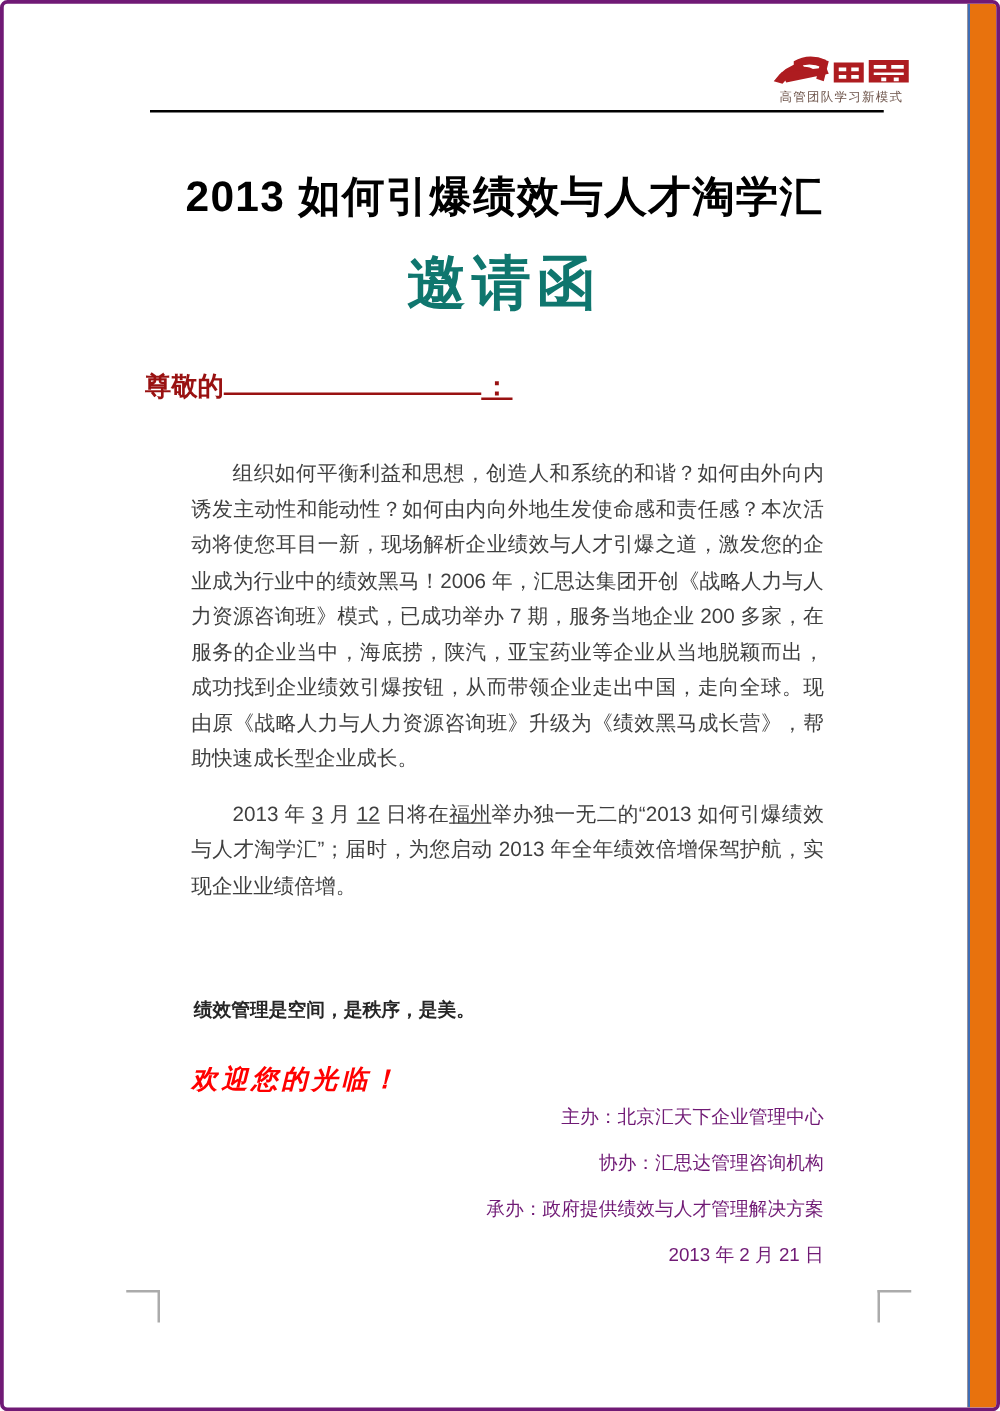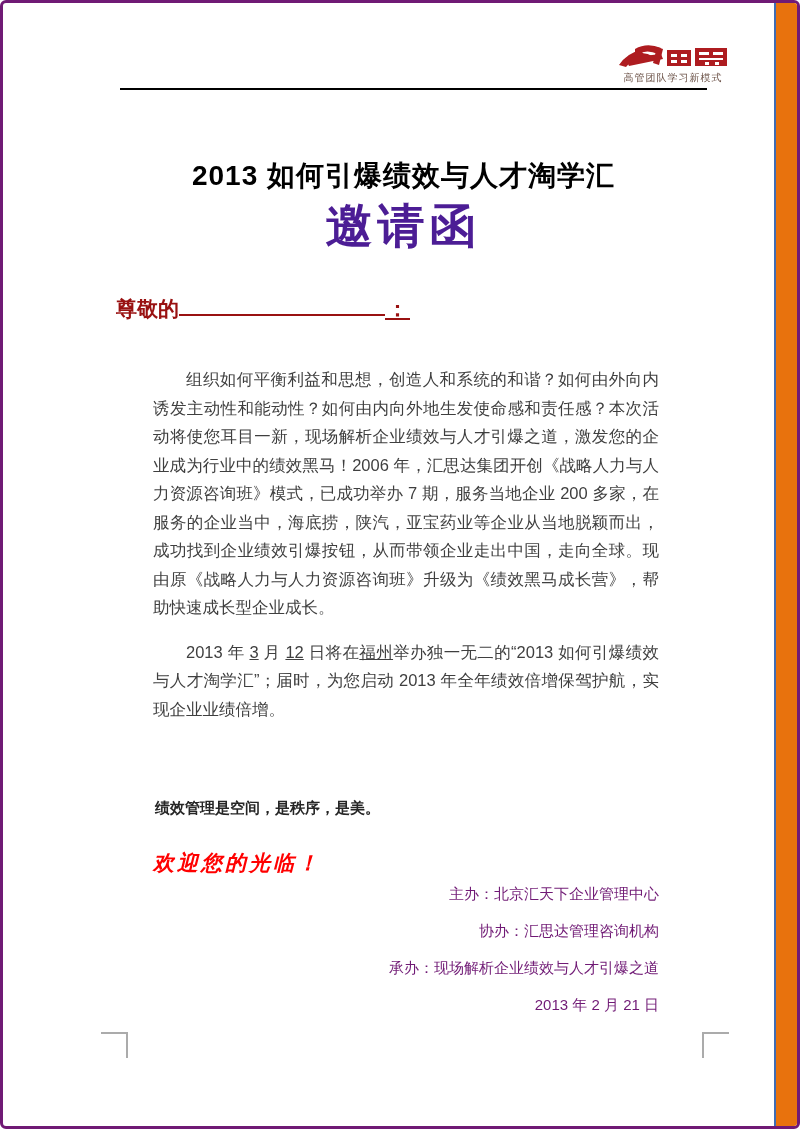--- a/index.html
+++ b/index.html
@@ -18,22 +18,22 @@
   .logo { position:absolute; top:40px; left:606px; width:128px; }
   .logo svg { display:block; margin:0 auto; }
   .logo-caption {
     margin-top:2px; text-align:center; font-size:10px; letter-spacing:1px;
     color:#6E554B; white-space:nowrap;
   }
   .header-rule { position:absolute; top:85px; left:117px; width:587px; border-top:2px solid #000; }
 
   
   .doc-title {
-    position:absolute; top:154px; left:113px; width:575px; text-align:center;
-    font-size:28px; font-weight:bold; color:#000; letter-spacing:1px; white-space:nowrap;
+    position:absolute; top:132px; left:113px; width:575px; text-align:center;
+    font-size:34px; font-weight:bold; color:#000; letter-spacing:1px; white-space:nowrap;
   }
   .invite-title {
     position:absolute; top:192px; left:113px; width:575px; text-align:center;
     font-size:47px; font-weight:bold; letter-spacing:5px; white-space:nowrap;
   }
 
   
   .salutation { position:absolute; top:288px; left:113px; font-size:21px; font-weight:bold; white-space:nowrap; }
   .salutation .blank-line { display:inline-block; width:206px; height:23px; border-bottom:2px solid #991111; }
   .salutation .colon { display:inline-block; border-bottom:2px solid #991111; padding:0 2px; height:23px; }
@@ -86,38 +86,38 @@
         <rect x="88" y="19" width="4" height="3"></rect>
         <rect x="98" y="19" width="4" height="3"></rect>
       </g>
     </svg>
     <div class="logo-caption">高管团队学习新模式</div>
   </div>
 
   <div class="header-rule"></div>
 
   <div class="doc-title">2013 如何引爆绩效与人才淘学汇</div>
-  <div class="invite-title" style="color:#4c1d95">邀请函</div>
+  <div class="invite-title" style="color:#0f766e">邀请函</div>
 
   <div class="salutation" style="color:#991111">
     <span>尊敬的</span><span class="blank-line"></span><span class="colon">：</span>
   </div>
 
   <div class="body-col">
     <p>组织如何平衡利益和思想，创造人和系统的和谐？如何由外向内诱发主动性和能动性？如何由内向外地生发使命感和责任感？本次活动将使您耳目一新，现场解析企业绩效与人才引爆之道，激发您的企业成为行业中的绩效黑马！2006 年，汇思达集团开创《战略人力与人力资源咨询班》模式，已成功举办 7 期，服务当地企业 200 多家，在服务的企业当中，海底捞，陕汽，亚宝药业等企业从当地脱颖而出，成功找到企业绩效引爆按钮，从而带领企业走出中国，走向全球。现由原《战略人力与人力资源咨询班》升级为《绩效黑马成长营》，帮助快速成长型企业成长。</p>
     <p><span>2013 年 </span><span class="u">3</span><span> 月 </span><span class="u">12</span><span> 日将在</span><span class="u">福州</span><span>举办独一无二的“2013 如何引爆绩效与人才淘学汇”；届时，为您启动 2013 年全年绩效倍增保驾护航，实现企业业绩倍增。</span></p>
   </div>
 
   <div class="statement">绩效管理是空间，是秩序，是美。</div>
   <div class="welcome" style="color:#FF0000">欢迎您的光临！</div>
 
   <div class="credits">
     <div class="credit-line">主办：北京汇天下企业管理中心</div>
     <div class="credit-line">协办：汇思达管理咨询机构</div>
-    <div class="credit-line">承办：现场解析企业绩效与人才引爆之道</div>
+    <div class="credit-line">承办：政府提供绩效与人才管理解决方案</div>
     <div class="credit-line">2013 年 2 月 21 日</div>
   </div>
 
   <div class="crop-mark-left"></div>
   <div class="crop-mark-right"></div>
 
   <div class="accent-strip"></div>
 </div>
 
 </body></html>

